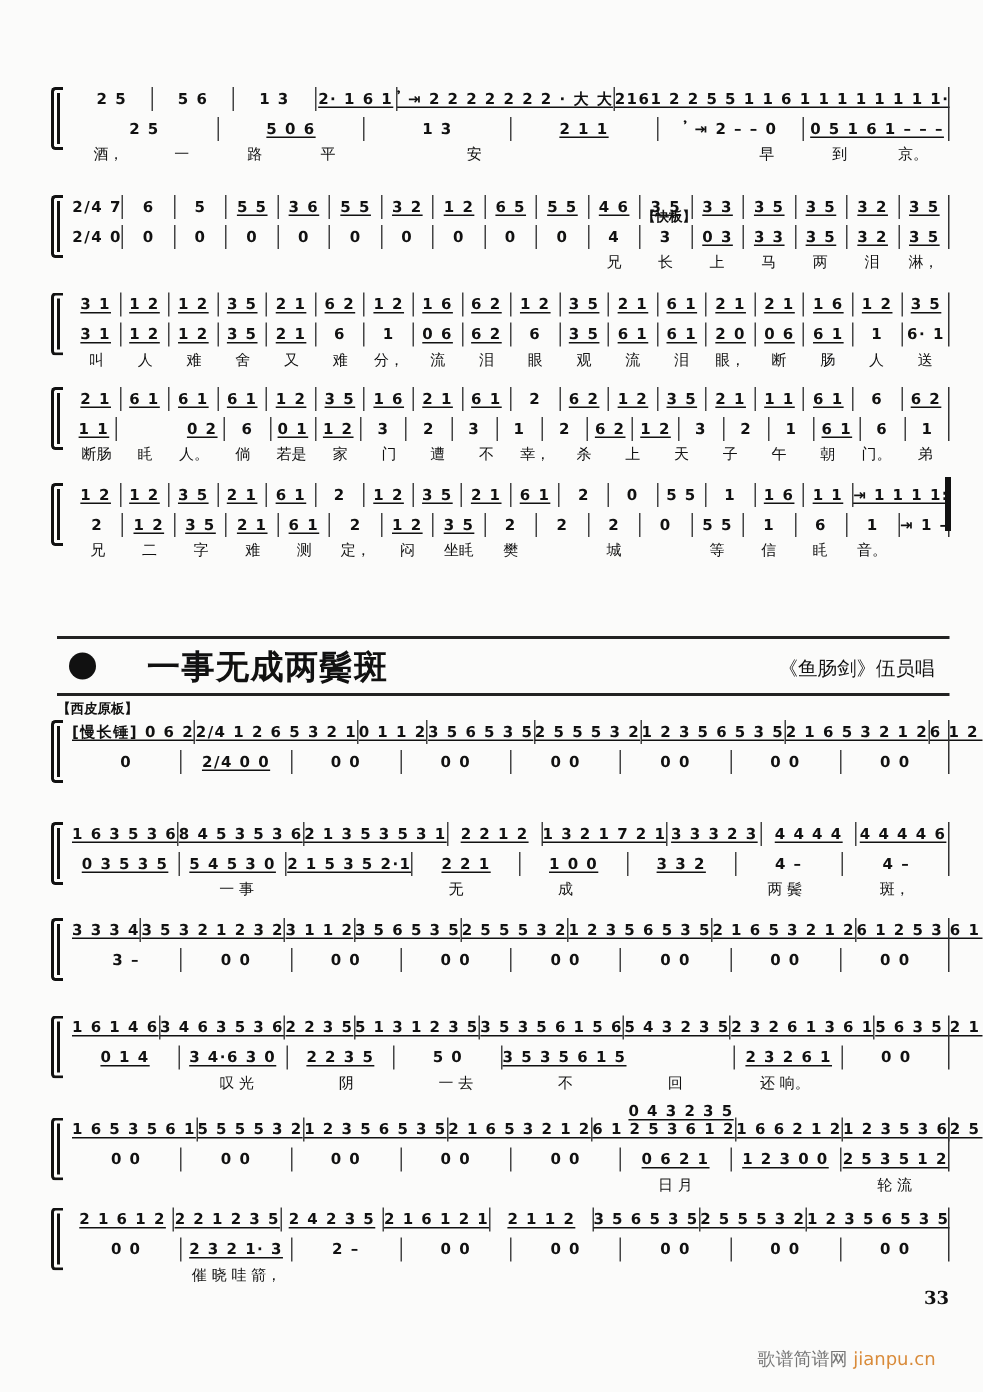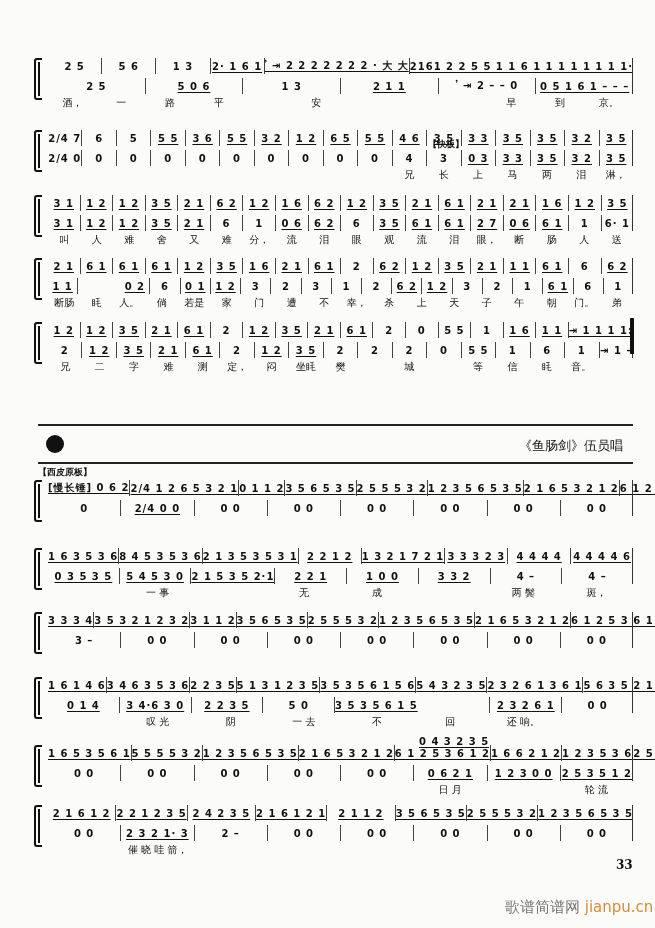--- a/index.html
+++ b/index.html
@@ -39,21 +39,21 @@
     position: absolute; left: 60px; top: 4px; font-family: "DejaVu Serif", serif;
     font-size: 22px; font-weight: bold; letter-spacing: 1px;
   }
   .title-source {
     position: absolute; right: 10px; top: 11px; font-family: "DejaVu Serif", serif; font-size: 13px;
   }
   .end-bar { position: absolute; width: 4px; background: #111; }
   .page-num {
     position: absolute; left: 616px; top: 858px; font-family: "DejaVu Serif", serif; font-weight: bold; font-size: 12px;
   }
-  .watermark { position: absolute; left: 505px; top: 898px; font-size: 15px; color: #777; }
+  .watermark { position: absolute; left: 505px; top: 898px; font-size: 12px; color: #777; }
   .watermark .wm-en { color: #d98b3a; }
 </style>
 </head>
 <body>
 
 <div id="score">
     <div class="system" style="top: 58px;">
       <div class="brace" style="height: 38px;"></div>
       <div class="row" style="top: 0px;">
         <div class="m">2  5</div>
@@ -178,21 +178,21 @@
         <div class="m u" style="border-left: 1px solid rgb(68, 68, 68);">3 5</div>
         <div class="m u" style="border-left: 1px solid rgb(68, 68, 68);">2 1</div>
         <div class="m" style="border-left: 1px solid rgb(68, 68, 68);">6</div>
         <div class="m" style="border-left: 1px solid rgb(68, 68, 68);">1</div>
         <div class="m u" style="border-left: 1px solid rgb(68, 68, 68);">0 6</div>
         <div class="m u" style="border-left: 1px solid rgb(68, 68, 68);">6 2</div>
         <div class="m" style="border-left: 1px solid rgb(68, 68, 68);">6</div>
         <div class="m u" style="border-left: 1px solid rgb(68, 68, 68);">3 5</div>
         <div class="m u" style="border-left: 1px solid rgb(68, 68, 68);">6 1</div>
         <div class="m u" style="border-left: 1px solid rgb(68, 68, 68);">6 1</div>
-        <div class="m u" style="border-left: 1px solid rgb(68, 68, 68);">2 7</div>
+        <div class="m u" style="border-left: 1px solid rgb(68, 68, 68);">2 0</div>
         <div class="m u" style="border-left: 1px solid rgb(68, 68, 68);">0 6</div>
         <div class="m u" style="border-left: 1px solid rgb(68, 68, 68);">6 1</div>
         <div class="m" style="border-left: 1px solid rgb(68, 68, 68);">1</div>
         <div class="m" style="border-left: 1px solid rgb(68, 68, 68);">6· 1</div>
       </div>
       <div class="lyrics" style="top: 38px;">
         <span>叫</span>
         <span>人</span>
         <span>难</span>
         <span>舍</span>
@@ -519,20 +519,21 @@
         <span></span>
         <span></span>
         <span></span>
       </div>
       <div class="barline" style="right: 0px; top: 0px; height: 36px;"></div>
     </div>
   </div>
 
 <div class="title-bar">
   <div class="title-dot"></div>
+  <div class="title-text">一事无成两鬓斑</div>
   <div class="title-source">《鱼肠剑》伍员唱</div>
 </div>
 <div class="label" style="left:38px;top:466px;">【西皮原板】</div>
 
 <div class="page-num">33</div>
 <div class="watermark">
   <span>歌谱简谱网</span>
   <span class="wm-en">jianpu.cn</span>
 </div>
 

